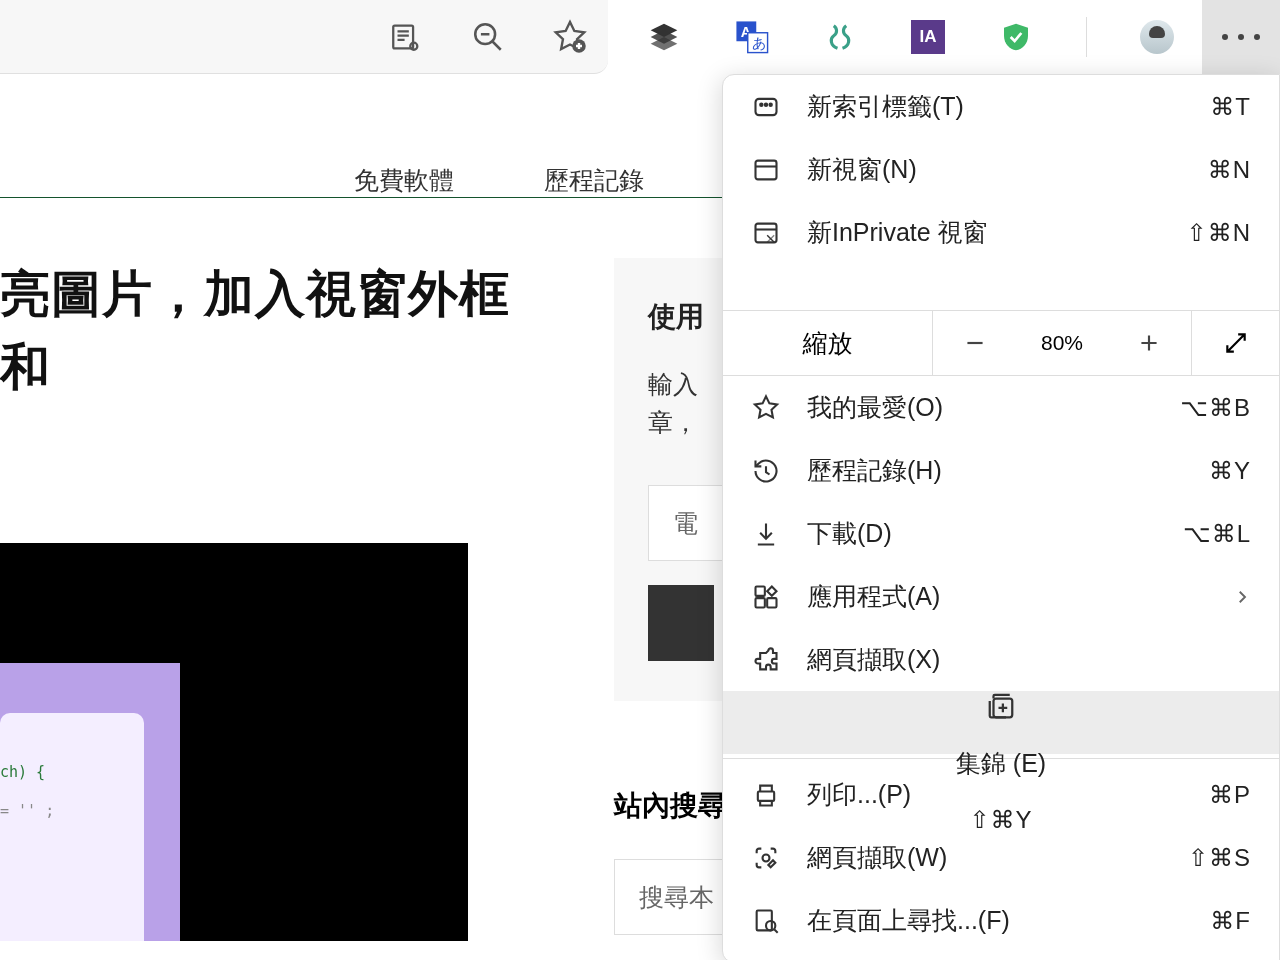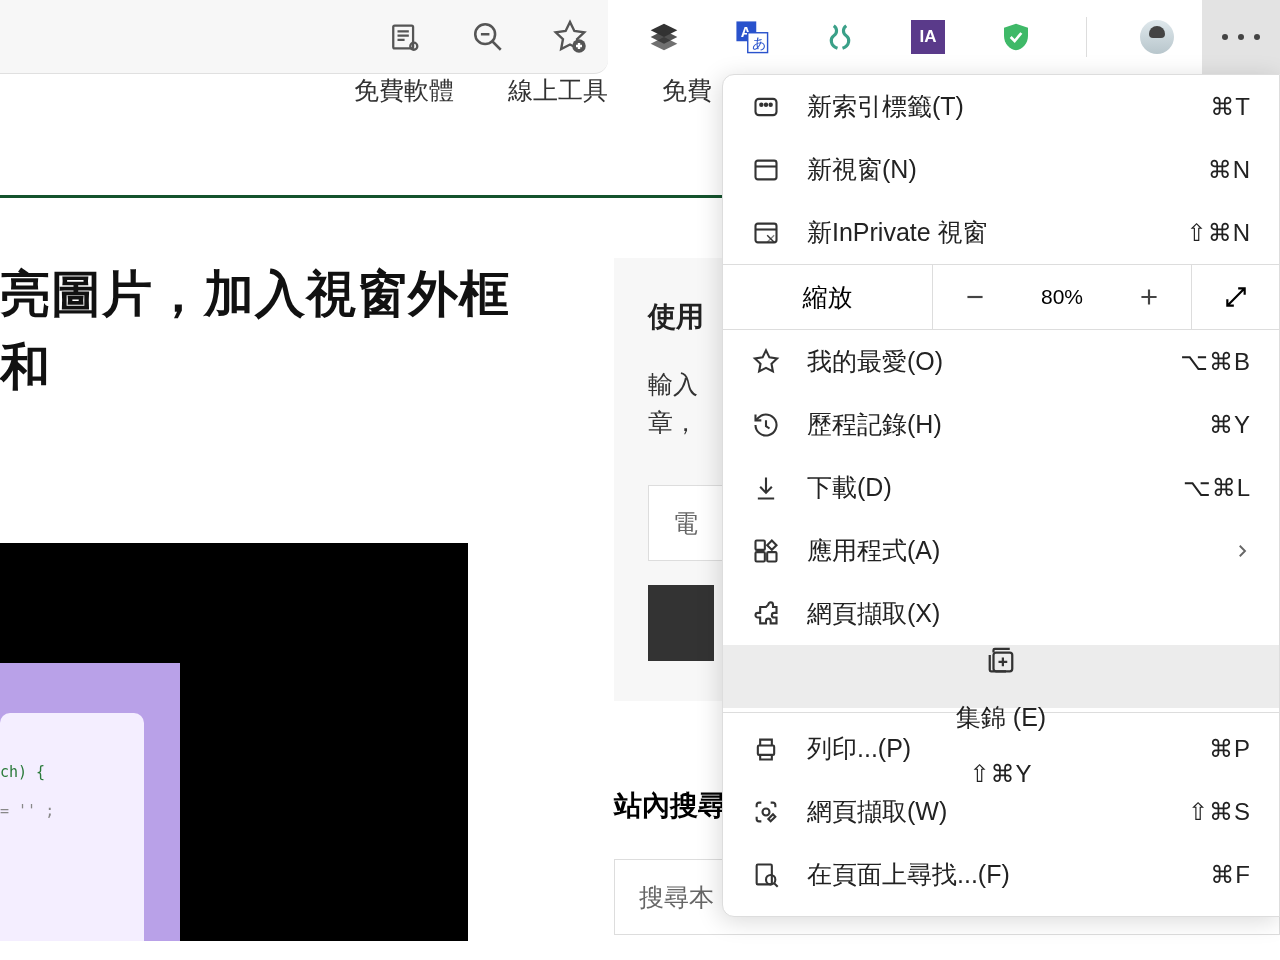--- a/index.html
+++ b/index.html
@@ -69,26 +69,26 @@
   position: absolute;
   right: 0;
   top: 0;
 }
 .more-btn .dot { width: 6px; height: 6px; border-radius: 50%; background: #444; }
 
 
 .page-nav {
   height: 124px;
   display: flex;
-  align-items: flex-start;
-  gap: 54px;
+  align-items: flex-end;
+  gap: 90px;
   padding-left: 354px;
   font-size: 25px;
   color: #333;
-  border-bottom: 3px solid #14532d;
+  border-bottom: 1px solid #14532d;
 }
 .page-nav a { color: #333; text-decoration: none; }
 
 
 .main {
   display: flex;
   padding-top: 60px;
 }
 .article-col {
   flex: 1;
@@ -224,20 +224,21 @@
 .mi-label { flex: 1; }
 .mi-short { font-size: 24px; color: #222; letter-spacing: 1px; }
 .mi-arrow { color: #666; }
 .menu-sep { height: 1px; background: #ddd; margin: 4px 0; }
 .zoom-row {
   display: flex;
   align-items: center;
   height: 66px;
   border-top: 1px solid #ddd;
   border-bottom: 1px solid #ddd;
+  margin-top: 46px;
 }
 .zoom-label {
   flex: 1;
   text-align: center;
   font-size: 25px;
   border-right: 1px solid #ddd;
   height: 100%;
   display: flex;
   align-items: center;
   justify-content: center;
@@ -332,21 +333,21 @@
   </div>
 </div>
 <div class="more-btn">
   <span class="dot"></span>
     <span class="dot"></span>
     <span class="dot"></span>
 </div>
 
 <div class="page-nav">
   <a>免費軟體</a>
-  <a>線上工具</a>
+  <a>歷程記錄</a>
   <a>免費</a>
 </div>
 
 <div class="main">
   <div class="article-col">
     <h1>亮圖片，加入視窗外框和</h1>
     <div class="hero-img">
       <div class="hero-inner"></div>
       <div class="hero-panel">
         <div>ch) {</div>

